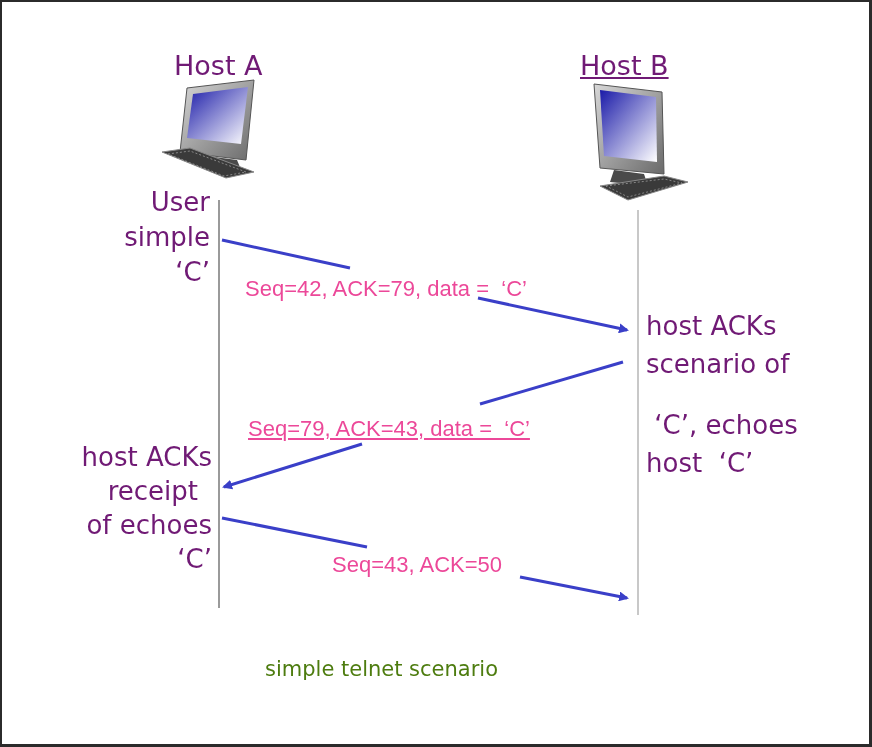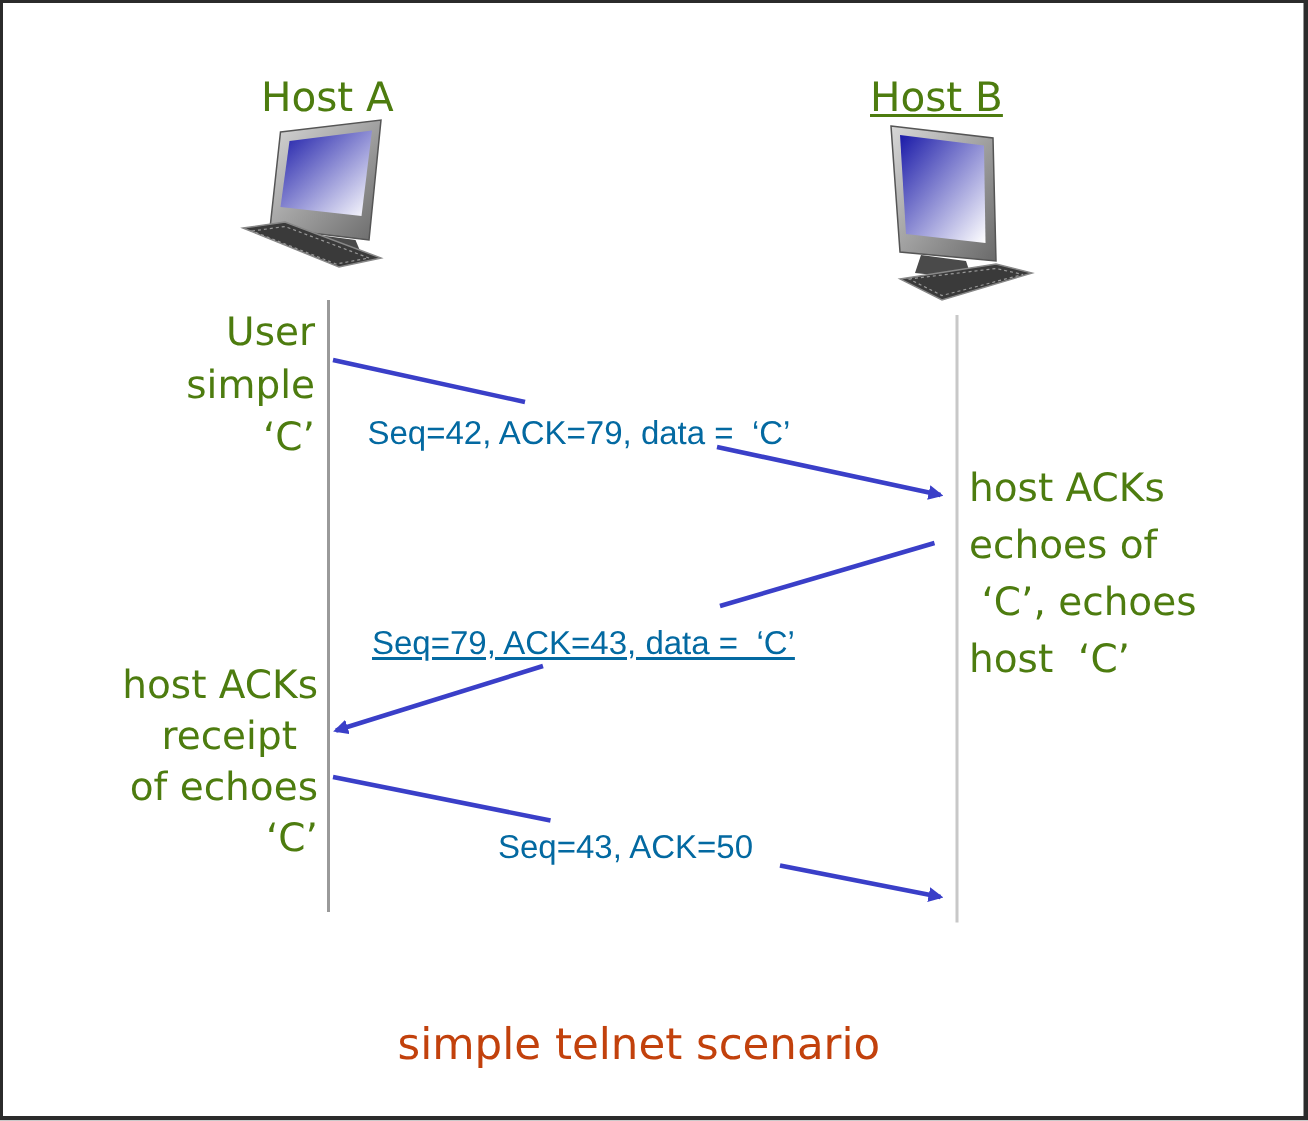--- a/index.html
+++ b/index.html
@@ -2,26 +2,26 @@
 <html><head>
   <meta charset="utf-8">
   <style>
     html, body { margin: 0; padding: 0; background: #ffffff; }
     body { width: 872px; height: 747px; position: relative; overflow: hidden; }
     .frame {
       position: absolute; left: 0; top: 0; width: 872px; height: 747px;
       box-sizing: border-box; border-top: 2px solid #2b2b2b; border-left: 2px solid #2b2b2b;
       border-right: 3px solid #2b2b2b; border-bottom: 3px solid #2b2b2b; background: #fff;
     }
-    .txt { position: absolute; font-family: "DejaVu Sans", sans-serif; color: #4d7c0f; white-space: nowrap; }
+    .txt { position: absolute; font-family: "DejaVu Sans", sans-serif; color: #701a75; white-space: nowrap; }
     .host-label { font-size: 27px; }
     .note { font-size: 26px; line-height: 35px; }
     .note.right-align { text-align: right; }
-    .msg { font-family: "Liberation Sans", sans-serif; font-size: 22px; color: #0369a1; background: transparent; }
-    .caption { font-size: 29px; color: #c2410c; margin-top: 22px; }
+    .msg { font-family: "Liberation Sans", sans-serif; font-size: 22px; color: #ec4899; background: transparent; }
+    .caption { font-size: 21px; color: #4d7c0f; }
     svg.diagram { position: absolute; left: 0; top: 0; }
   </style>
 </head>
 <body>
 
 <div class="frame"></div>
 
 <svg class="diagram" width="872" height="747">
   <defs>
     <linearGradient id="scr" x1="0" y1="0" x2="1" y2="1">
@@ -68,30 +68,30 @@
 
   <g>
     <line x1="222" y1="518" x2="367" y2="547" stroke="#3a3fc8" stroke-width="3"></line>
     <line x1="520" y1="577" x2="627" y2="598" stroke="#3a3fc8" stroke-width="3" marker-end="url(#arrowhead)"></line>
   </g>
 </svg>
 
 <div class="txt host-label" style="left:174px; top:50px;">Host A</div>
 <div class="txt host-label" style="left:580px; top:50px;text-decoration:underline;">Host B</div>
 
-<div class="txt note right-align" style="right:662px; top:185px; line-height:35px;margin-top:20px;">
+<div class="txt note right-align" style="right:662px; top:185px; line-height:35px;">
   <div>User</div>
   <div>simple</div>
   <div>‘C’</div>
 </div>
 
 <div class="txt note" style="left:646px; top:307px; line-height:38px;">
   <div>host ACKs</div>
-  <div>echoes of</div>
-  <div style="white-space:pre;"> ‘C’, echoes</div>
+  <div>scenario of</div>
+  <div style="white-space:pre;margin-top:23px;"> ‘C’, echoes</div>
   <div style="white-space:pre;">host  ‘C’</div>
 </div>
 
 <div class="txt note right-align" style="right:660px; top:440px; line-height:34px;">
   <div>host ACKs</div>
   <div style="padding-right:14px;text-align:right;">receipt</div>
   <div>of echoes</div>
   <div>‘C’</div>
 </div>
 

